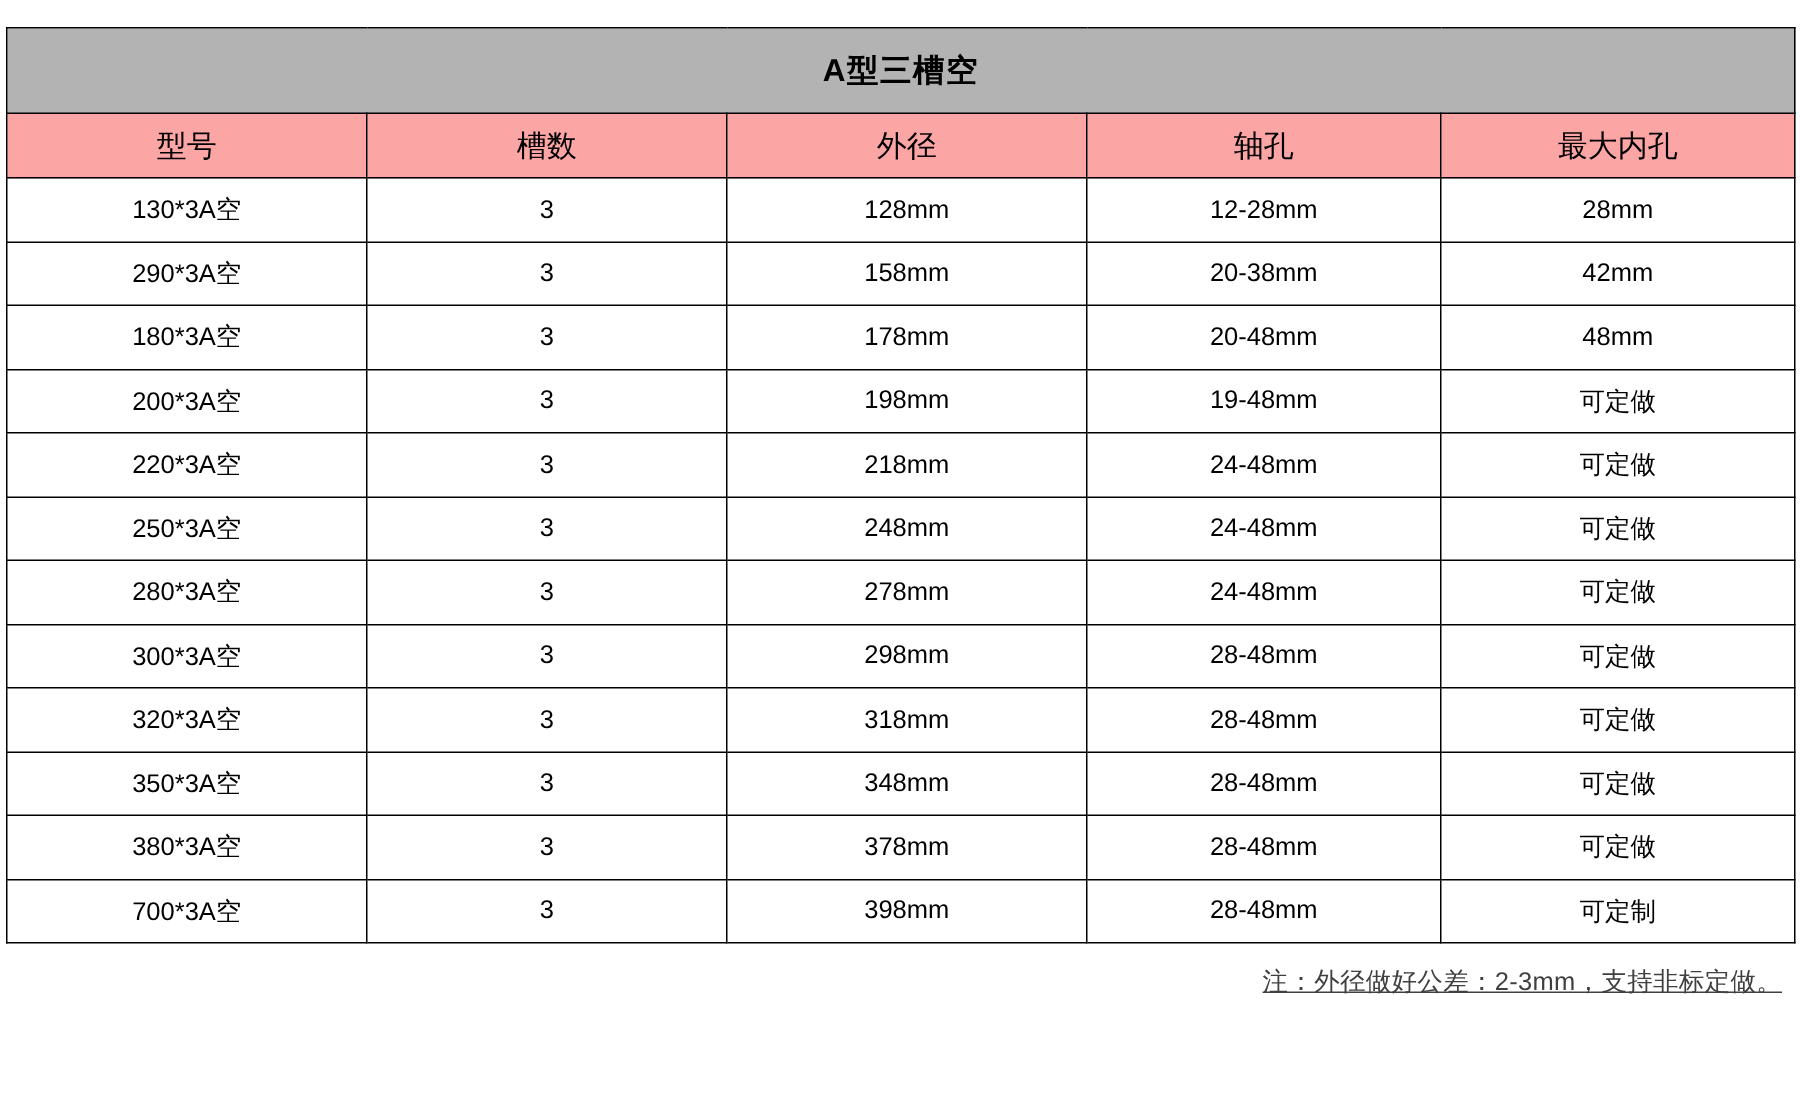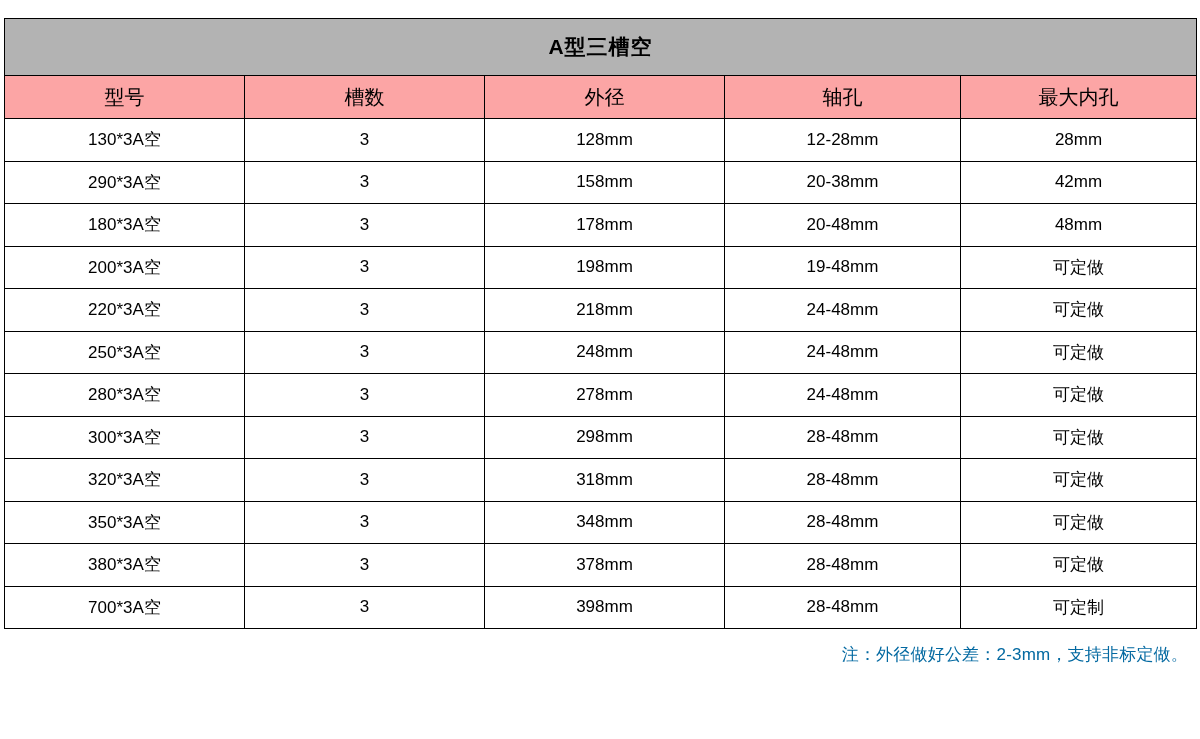--- a/index.html
+++ b/index.html
@@ -168,14 +168,14 @@
       </tr>
       <tr class="data-row">
         <td>700*3A空</td>
         <td>3</td>
         <td>398mm</td>
         <td>28-48mm</td>
         <td>可定制</td>
       </tr>
     </tbody>
   </table>
-  <div class="note" style="color: #0369a1;">注：外径做好公差：2-3mm，支持非标定做。</div>
+  <div class="note" style="color: #404040; text-decoration: underline;">注：外径做好公差：2-3mm，支持非标定做。</div>
 </div>
 
 </body></html>

